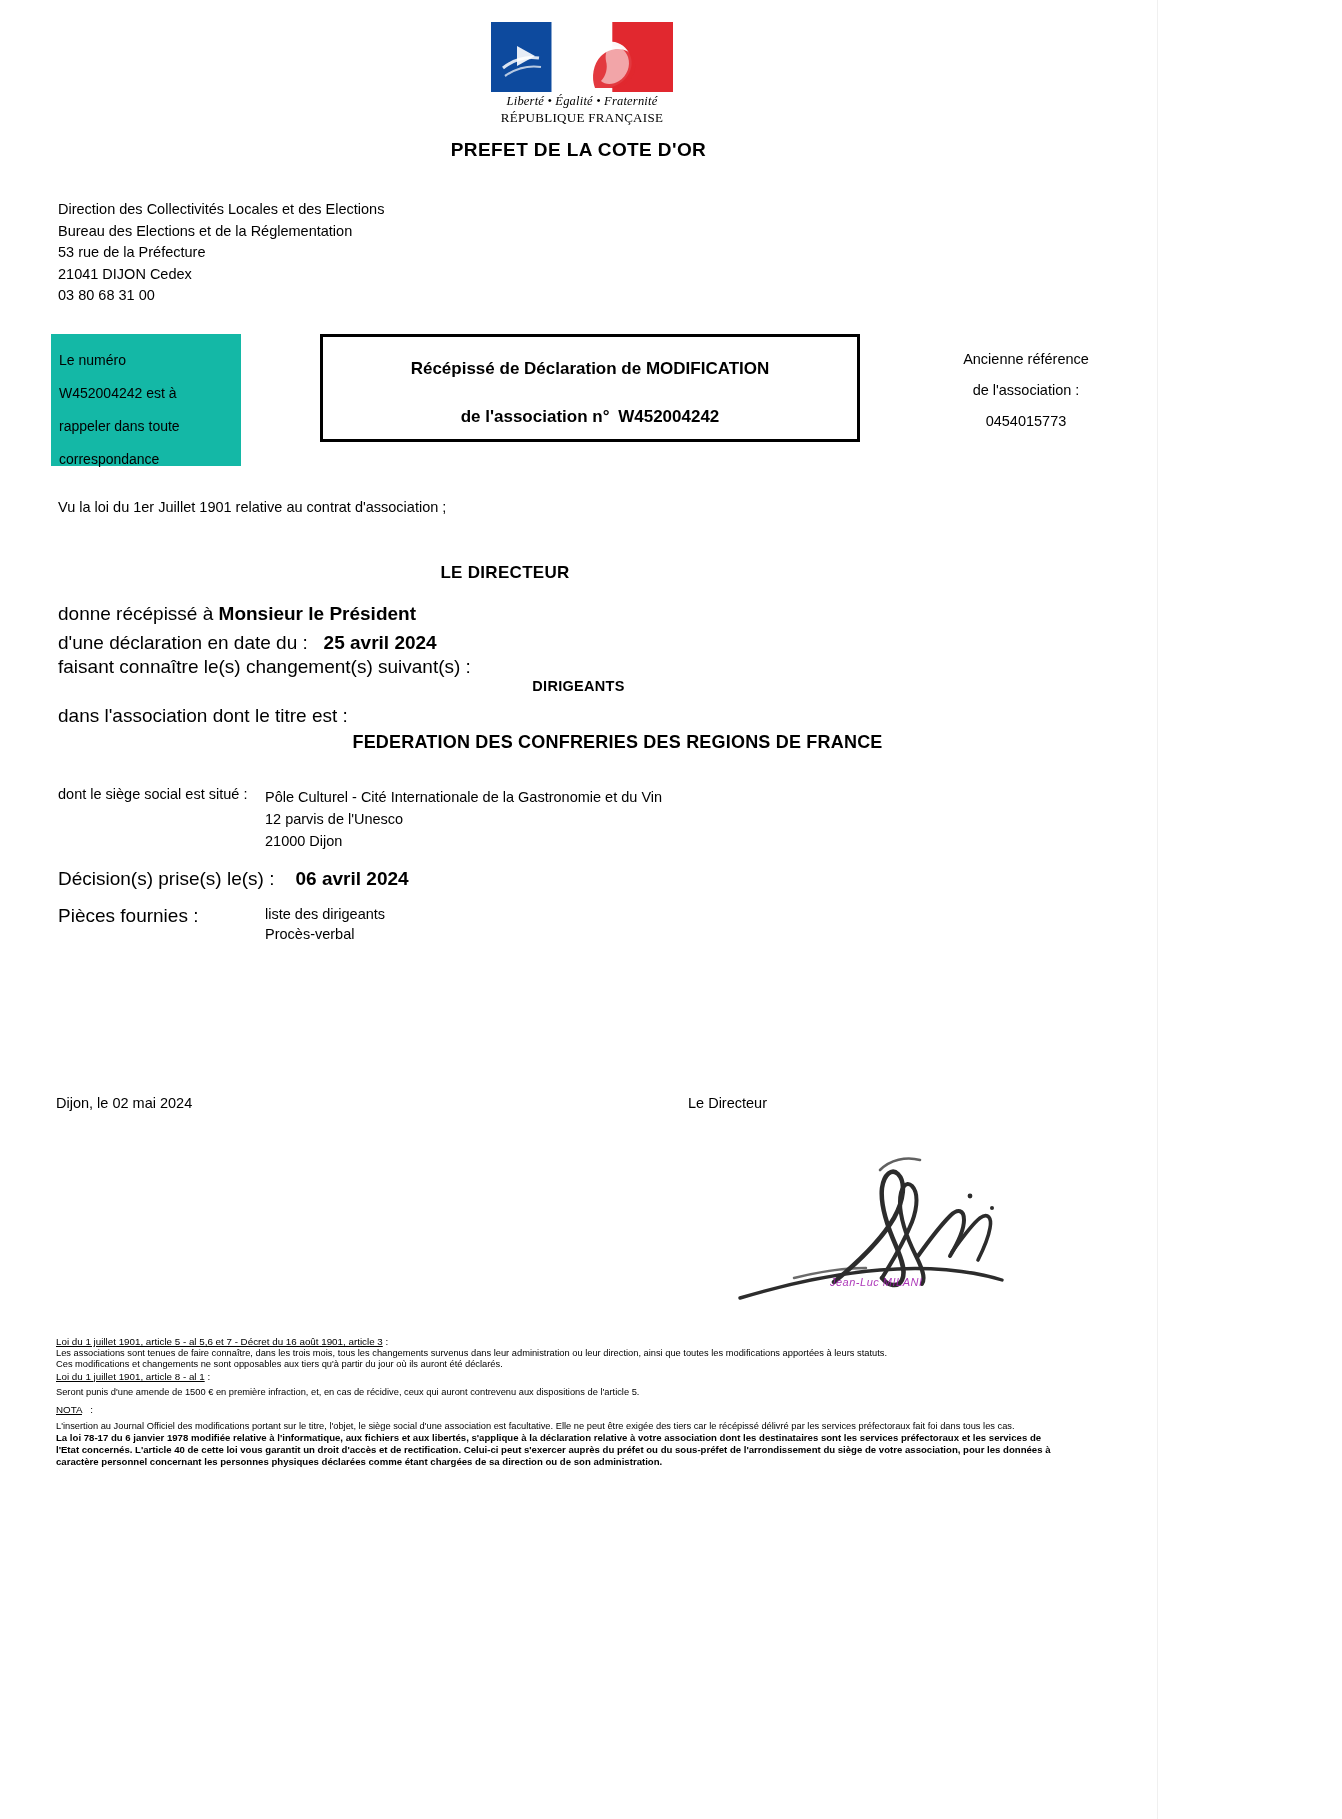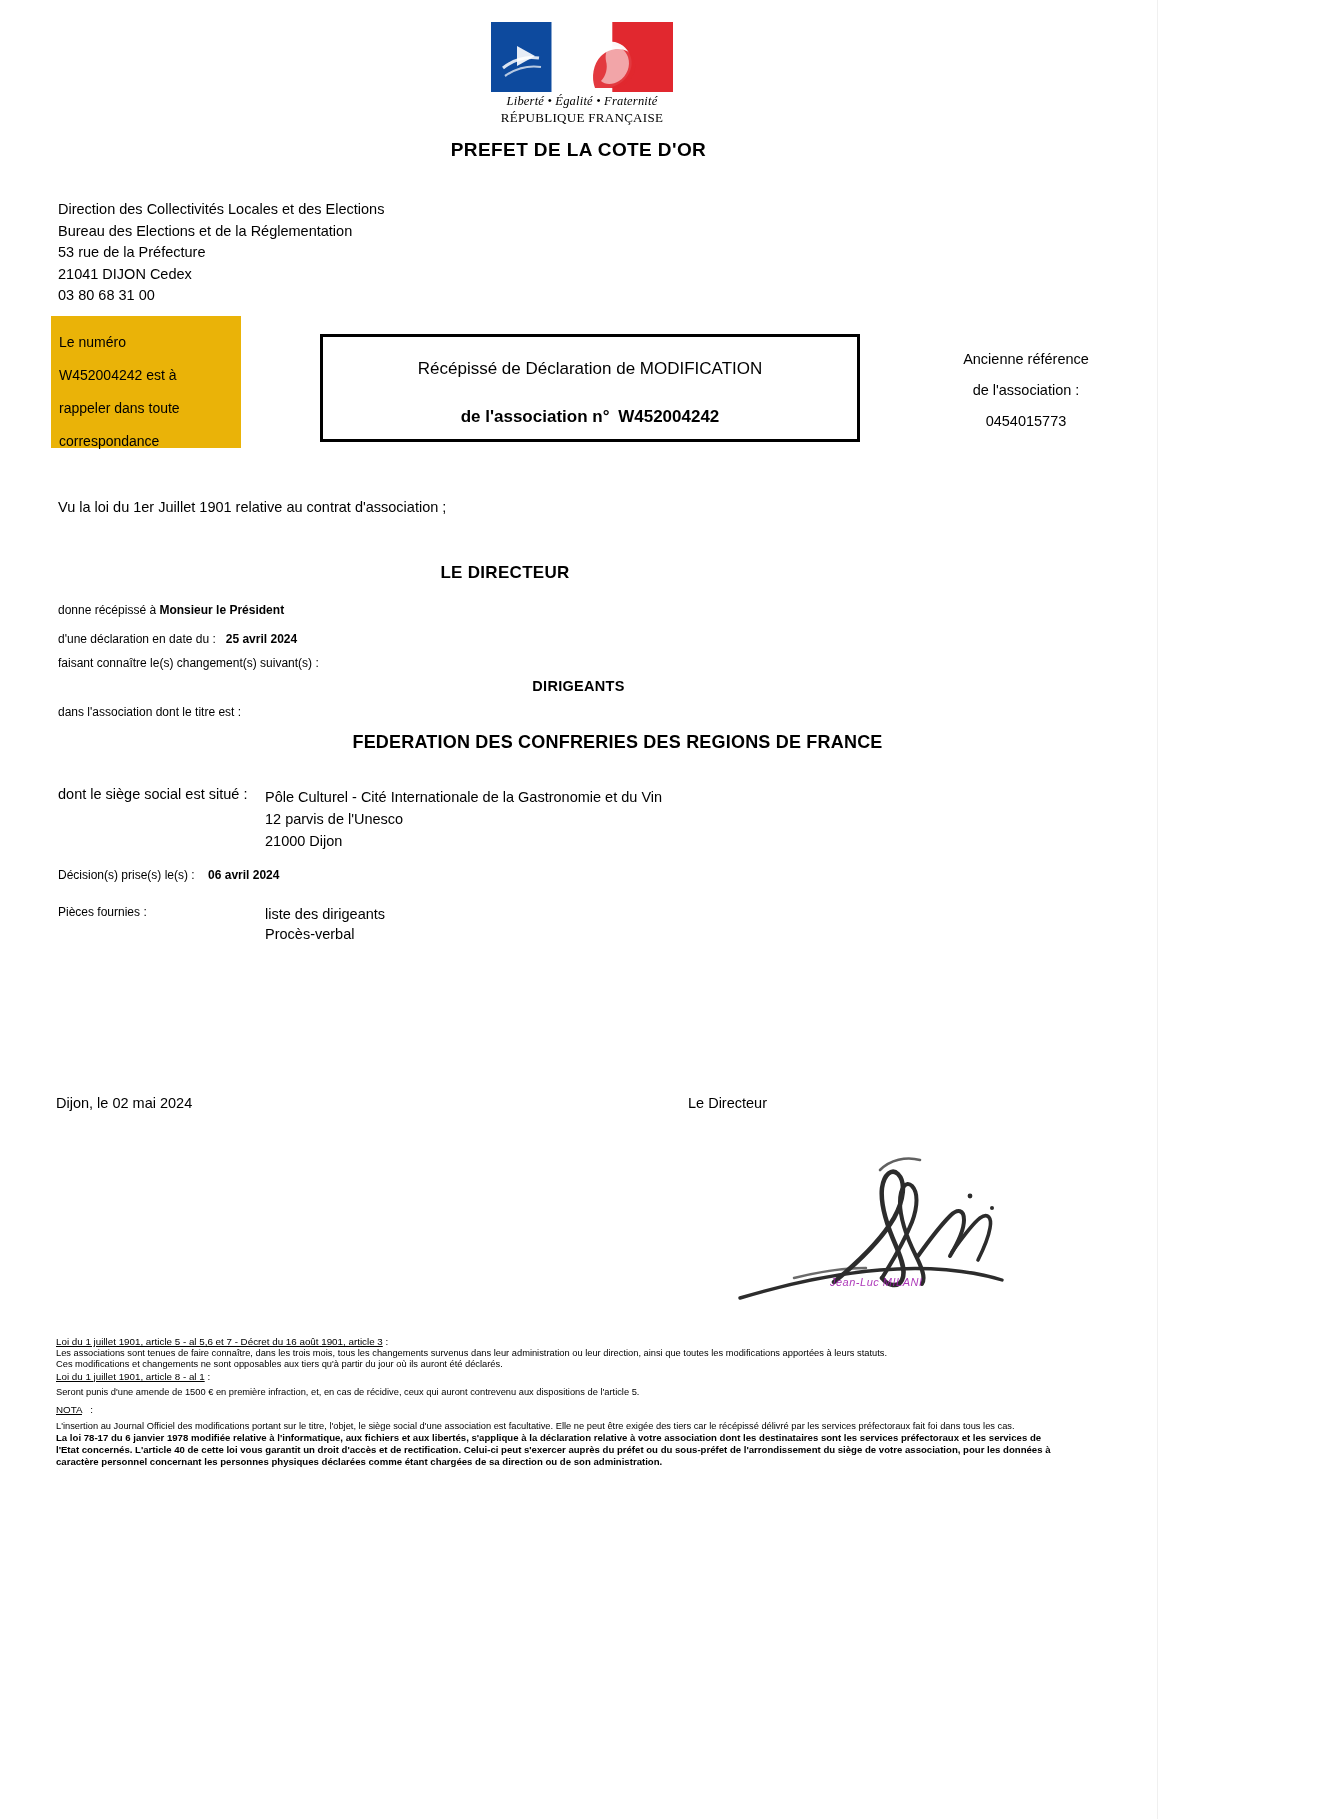--- a/index.html
+++ b/index.html
@@ -83,45 +83,45 @@
     left: 58px;
     top: 199px;
     font-size: 14.5px;
     line-height: 21.5px;
   }
 
   
   .note-box {
     position: absolute;
     left: 51px;
-    top: 316px;
+    top: 334px;
     width: 190px;
     height: 132px;
-    background: #eab308;
+    background: #14b8a6;
     font-size: 14px;
     line-height: 33px;
     padding: 10px 0 0 8px;
     box-sizing: border-box;
     color: #000;
   }
 
   
   .frame {
     position: absolute;
     left: 320px;
     top: 334px;
     width: 540px;
     height: 108px;
     border: 3px solid #000;
     box-sizing: border-box;
     text-align: center;
   }
   .frame .l1 {
     font-size: 17px;
-    font-weight: normal;
+    font-weight: bold;
     margin-top: 22px;
   }
   .frame .l2 {
     font-size: 17px;
     font-weight: bold;
     margin-top: 28px;
   }
   .frame .l2 .num {
     margin-left: 4px;
   }
@@ -153,21 +153,21 @@
     width: 1010px;
     text-align: center;
     font-size: 17px;
     font-weight: bold;
     letter-spacing: 0.3px;
   }
 
   
   .stmt {
     position: absolute;
-    font-size: 12px;
+    font-size: 19px;
   }
   .stmt b { font-weight: bold; }
   .s-donne  { left: 58px;  top: 603px; }
   .s-date   { left: 58px;  top: 632px; }
   .s-faisant{ left: 58px;  top: 656px; }
 
   .dirigeants {
     position: absolute;
     left: 0;
     top: 678px;

